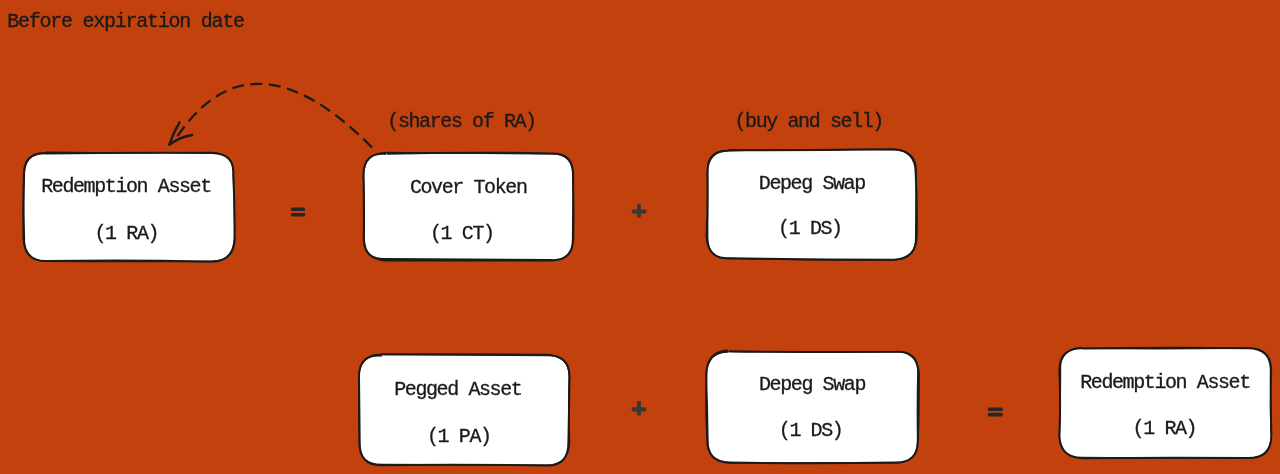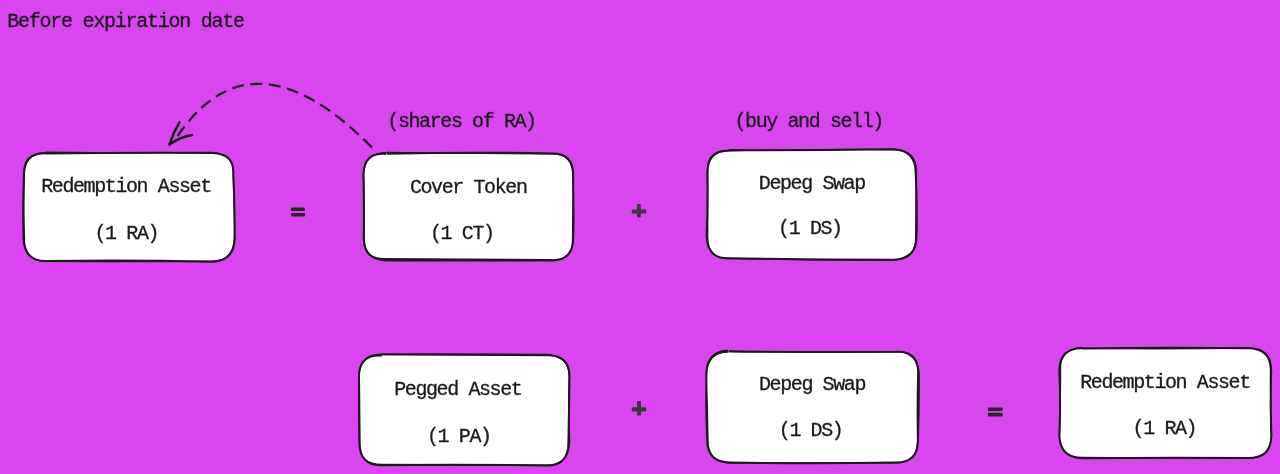--- a/index.html
+++ b/index.html
@@ -1,16 +1,16 @@
 <!DOCTYPE html>
 <html><head>
 <meta charset="utf-8">
 <style>
   html, body { margin: 0; padding: 0; background: #ffffff; }
-  #stage { position: relative; width: 1280px; height: 474px; background: #d946ef; overflow: hidden; }
+  #stage { position: relative; width: 1280px; height: 474px; background: #c2410c; overflow: hidden; }
 </style>
 </head>
 <body>
 <div id="stage">
 <svg width="1280" height="474" viewBox="0 0 1280 474">
 <path d="M 45.3 153.6 Q 129.5 152.3 212.0 152.9 Q 234.3 153.5 233.3 174.2 Q 234.9 206.9 234.5 238.1 Q 233.9 261.4 211.5 261.8 Q 129.7 259.7 45.1 261.1 Q 24.8 260.8 23.5 238.9 Q 22.7 206.5 23.9 175.0 Q 23.5 152.5 45.5 152.9" fill="#ffffff" stroke="#1b1b1b" stroke-width="2.0"></path>
 <path d="M 45.6 152.1 Q 129.6 153.2 212.3 152.4 Q 234.9 153.6 233.3 174.7 Q 234.6 207.4 234.8 238.9 Q 234.6 261.3 211.6 261.2 Q 129.7 262.0 46.0 261.2 Q 23.2 260.5 24.5 238.8 Q 23.1 207.1 24.4 175.3 Q 23.8 152.9 46.0 153.5" fill="none" stroke="#1b1b1b" stroke-width="1.4"></path>
 <path d="M 386.8 153.8 Q 467.7 151.8 551.6 153.4 Q 573.3 152.7 573.2 175.2 Q 573.2 205.9 572.9 237.8 Q 573.4 260.9 551.8 260.1 Q 468.4 259.4 385.2 259.1 Q 363.9 259.7 363.8 238.7 Q 364.1 206.6 363.5 174.1 Q 363.7 152.3 386.0 153.9" fill="#ffffff" stroke="#1b1b1b" stroke-width="2.0"></path>
 <path d="M 386.3 152.4 Q 469.2 153.8 551.4 153.7 Q 573.5 153.5 572.7 175.9 Q 574.3 205.9 573.5 238.4 Q 572.9 260.1 551.0 260.8 Q 468.5 260.9 385.7 260.7 Q 364.7 259.9 364.1 238.8 Q 364.6 206.5 363.5 174.7 Q 364.4 152.4 386.7 152.6" fill="none" stroke="#1b1b1b" stroke-width="1.4"></path>
 <path d="M 728.5 150.1 Q 811.3 150.3 894.2 149.2 Q 915.1 150.6 915.6 171.5 Q 917.4 204.4 916.6 237.0 Q 916.3 258.4 894.2 259.7 Q 811.5 259.7 729.3 258.2 Q 707.5 259.2 706.6 236.2 Q 708.0 204.5 707.4 172.7 Q 707.4 150.8 728.8 150.5" fill="#ffffff" stroke="#1b1b1b" stroke-width="2.0"></path>

